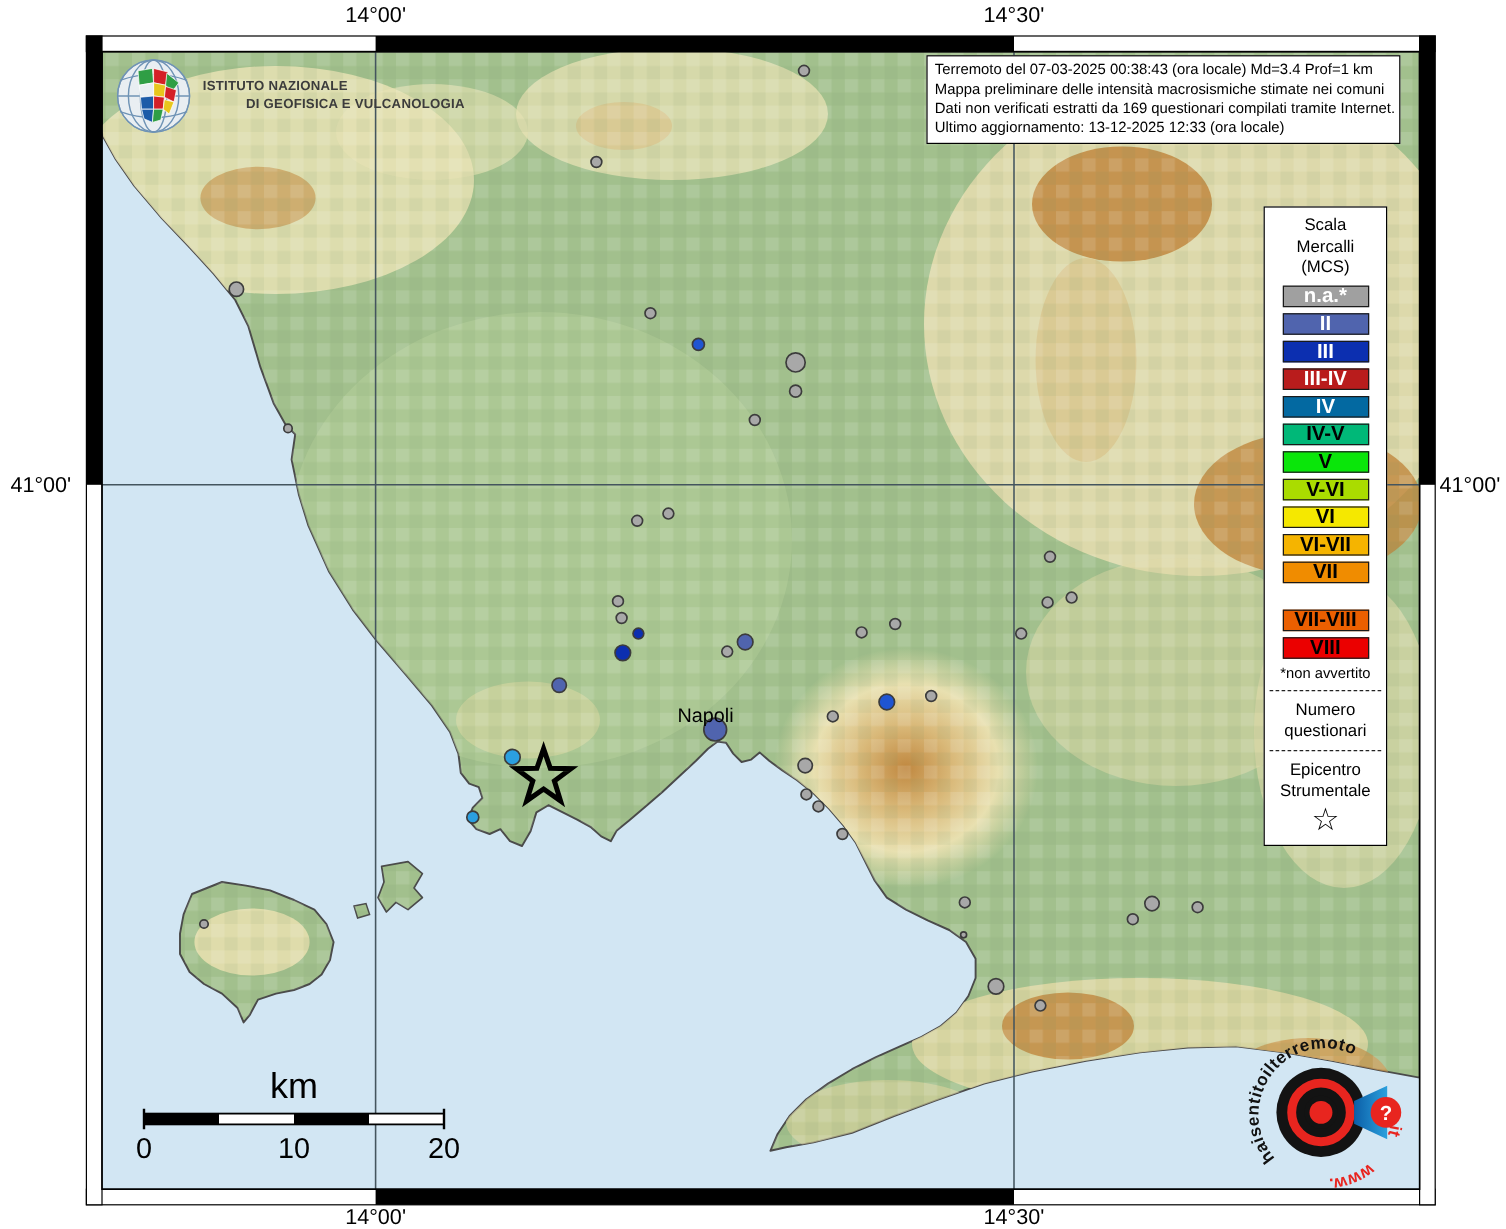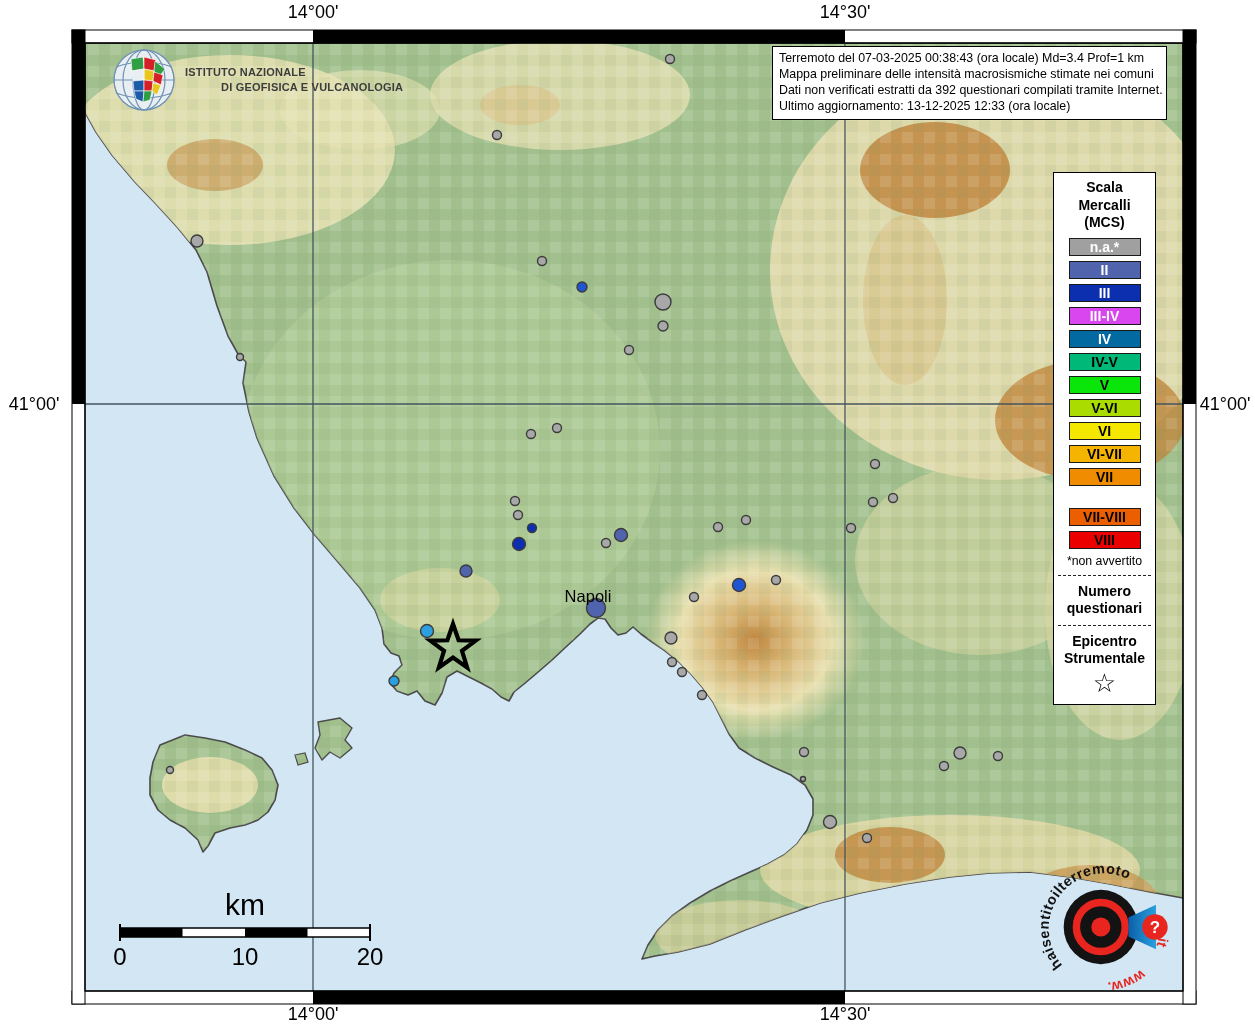--- a/index.html
+++ b/index.html
@@ -9,32 +9,32 @@
 
   
   .infobox{position:absolute;left:772px;top:46px;width:381px;
            background:#ffffff;border:1px solid #000;padding:4px 6px;
            font-size:12.4px;line-height:1.28;color:#000;z-index:30;}
   .infobox span{display:block;white-space:nowrap;}
 
   .legendbox{position:absolute;left:1053px;top:172px;width:101px;
              background:#ffffff;border:1px solid #000;z-index:30;
              text-align:center;padding:6px 0 8px 0;color:#000;}
-  .legendbox .ltitle{font-weight:bold;font-size:14px;line-height:1.25;}
+  .legendbox .ltitle{font-weight:normal;font-size:14px;line-height:1.25;}
   .chips{margin-top:6px;}
   .chip{width:70px;height:16px;margin:0 auto 5px auto;border:1.2px solid #1a1a1a;
-        font-size:14px;font-weight:bold;line-height:16px;text-align:center;}
+        font-size:17px;font-weight:bold;line-height:16px;text-align:center;}
   .footnote{font-size:12.3px;margin-top:4px;}
   .ldivider{border-top:1.6px dashed #222;margin:7px 4px;}
   .sizesgrid{display:flex;flex-wrap:wrap;justify-content:center;}
   .sizeitem{width:44px;margin:1px 1px;}
   .sizeitem .lbl{font-size:12.5px;margin-top:1px;}
   .starglyph{font-size:26px;line-height:1;margin-top:2px;color:#000;}
 
-  .ingv{position:absolute;left:111px;top:47px;display:flex;align-items:center;z-index:25;}
+  .ingv{position:absolute;left:95px;top:47px;display:flex;align-items:center;z-index:25;}
   .ingv .txt{margin-left:8px;font-size:11px;font-weight:bold;color:#3c3c3c;
              line-height:1.35;letter-spacing:.2px;}
 
   .hslogo{position:absolute;left:1035px;top:858px;width:138px;height:138px;z-index:28;}
 </style>
 </head>
 <body>
 
 <div id="screen">
 
@@ -212,35 +212,35 @@
   </svg>
   <div class="txt">
     <span style="display:block;">ISTITUTO NAZIONALE</span>
     <span style="display:block;padding-left:36px;">DI GEOFISICA E VULCANOLOGIA</span>
   </div>
 </div>
 
 <div class="infobox">
   <span>Terremoto del 07-03-2025 00:38:43 (ora locale) Md=3.4 Prof=1 km</span>
   <span>Mappa preliminare delle intensità macrosismiche stimate nei comuni</span>
-  <span>Dati non verificati estratti da 392 questionari compilati tramite Internet.</span>
+  <span>Dati non verificati estratti da 169 questionari compilati tramite Internet.</span>
   <span>Ultimo aggiornamento: 13-12-2025 12:33 (ora locale)</span>
 </div>
 
 <div class="legendbox">
   <div class="ltitle">
     <span style="display:block;">Scala</span>
     <span style="display:block;">Mercalli</span>
     <span style="display:block;">(MCS)</span>
   </div>
   <div class="chips" id="scale-chips">
         <div class="chip" style="background: rgb(160, 160, 160); color: rgb(255, 255, 255);">n.a.*</div>
         <div class="chip" style="background: rgb(80, 100, 174); color: rgb(255, 255, 255);">II</div>
         <div class="chip" style="background: rgb(12, 47, 176); color: rgb(255, 255, 255);">III</div>
-        <div class="chip" style="background: #d946ef; color: rgb(255, 255, 255);">III-IV</div>
+        <div class="chip" style="background: #b91c1c; color: rgb(255, 255, 255);">III-IV</div>
         <div class="chip" style="background: #0369a1; color: rgb(255, 255, 255);">IV</div>
         <div class="chip" style="background: rgb(0, 184, 120); color: #000000;">IV-V</div>
         <div class="chip" style="background: rgb(10, 230, 10); color: rgb(0, 0, 0);">V</div>
         <div class="chip" style="background: rgb(170, 220, 0); color: rgb(0, 0, 0);">V-VI</div>
         <div class="chip" style="background: rgb(245, 232, 0); color: rgb(0, 0, 0);">VI</div>
         <div class="chip" style="background: rgb(245, 180, 0); color: rgb(0, 0, 0);">VI-VII</div>
         <div class="chip" style="background: rgb(240, 140, 0); color: rgb(0, 0, 0);">VII</div>
         <div class="chip" style="background: rgb(235, 95, 0); color: rgb(0, 0, 0); margin-top: 22px;">VII-VIII</div>
         <div class="chip" style="background: rgb(235, 0, 0); color: rgb(0, 0, 0);">VIII</div>
       </div>

